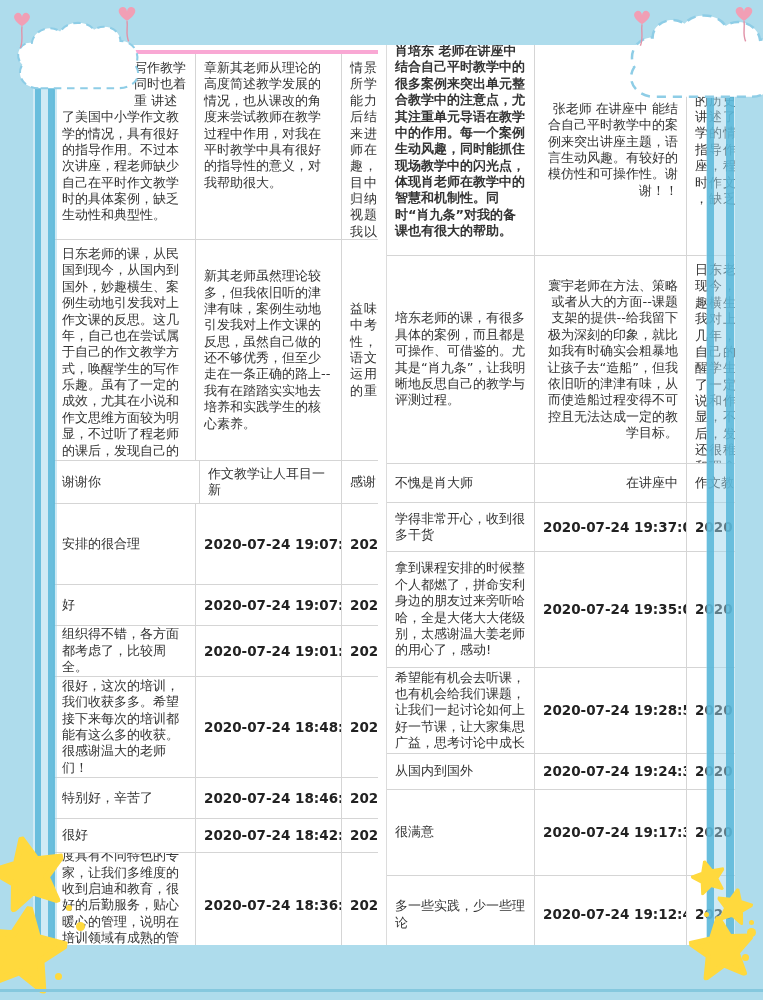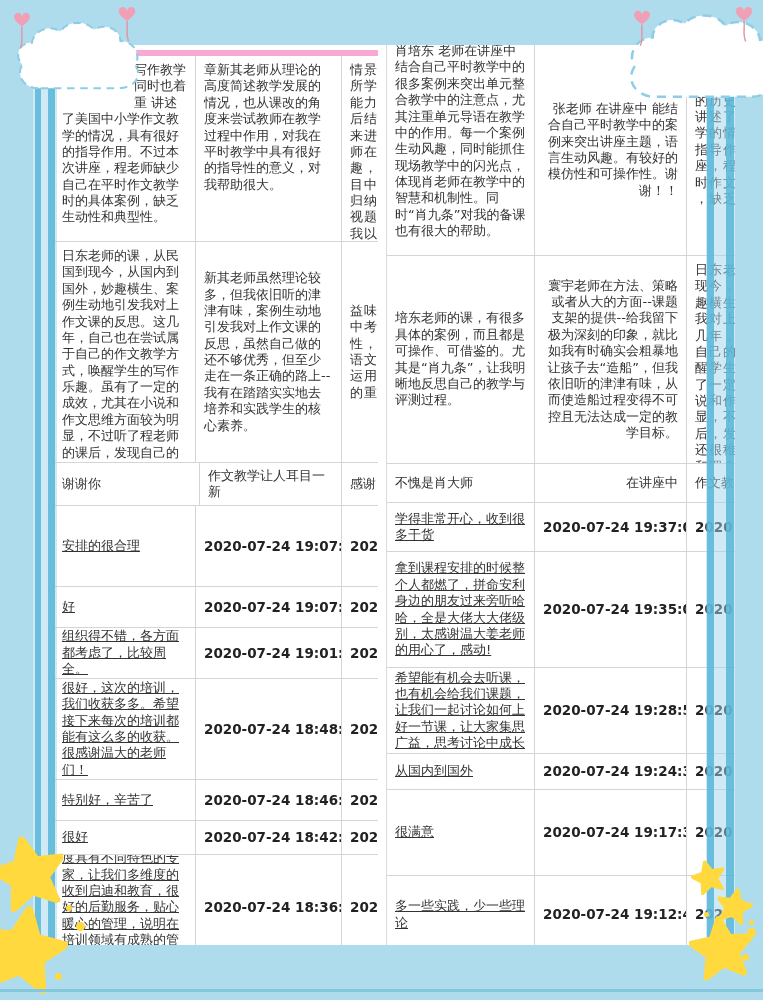--- a/index.html
+++ b/index.html
@@ -6,36 +6,36 @@
   .stage{
     position:relative;width:763px;height:1000px;overflow:hidden;
     background:var(--bg,#aedcec);
     font-family:"DejaVu Sans","Liberation Sans",sans-serif;
     color:#333;
   }
   
   .page{position:absolute;background:#fff;overflow:hidden;}
   .page-left{left:33px;top:45px;width:345px;height:900px;}
   .page-right{left:378px;top:45px;width:357px;height:900px;}
-  .grid{position:absolute;top:0;left:0;border-top:6px solid #f9a8d4;border-left:1px solid #dcdcdc;}
+  .grid{position:absolute;top:0;left:0;border-top:4px solid #f9a8d4;border-left:1px solid #dcdcdc;}
   .page-left .grid{margin-top:5px;margin-left:20px;width:420px;}
   .page-right .grid{margin-top:0;margin-left:8px;width:430px;border-top:none;}
   .row{display:flex;border-bottom:1px solid #d5d5d5;overflow:hidden;}
   .cell{border-right:1px solid #d5d5d5;box-sizing:border-box;padding:6px 8px;
         font-size:13px;line-height:1.26;overflow:hidden;display:flex;}
   .page-left  .cc1{width:142px;} .page-left  .cc2{width:146px;} .page-left  .cc3{width:120px;}
   .page-right .cc1{width:148px;} .page-right .cc2{width:152px;text-align:right;} .page-right .cc3{width:130px;}
   .top{align-items:flex-start;} .mid{align-items:center;}
   .cell>div{width:100%;}
   .pre{white-space:pre-line;letter-spacing:1px;}
-  .clipTop{margin-top:-8px;}
+  .clipTop{margin-top:-8px;font-weight:bold;}
   .cloud-spacer{float:left;width:72px;height:34px;}
   .time{font-weight:600;color:#222;justify-content:center;align-items:center;font-size:13.5px;white-space:nowrap;}
   .frag{font-weight:600;color:#222;align-items:center;font-size:13.5px;}
-  .ctext{align-items:center;text-decoration:underline;}
+  .ctext{align-items:center;}
   .label-row .cell{align-items:center;}
   
   .tape{position:absolute;top:0;height:100%;pointer-events:none;}
   .tape .wash{position:absolute;top:0;height:100%;background:rgba(160,214,235,.5);}
   .tape .line{position:absolute;top:0;height:100%;background:var(--tape,#57b6d8);opacity:.85;}
   .tape-left{left:0;width:24px;}
   .tape-left .wash{left:0;width:24px;}
   .tape-left .l1{left:2px;width:6px;} .tape-left .l2{left:15px;width:7px;}
   .tape-right{right:-2px;width:31px;}
   .tape-right .wash{left:0;width:31px;}

